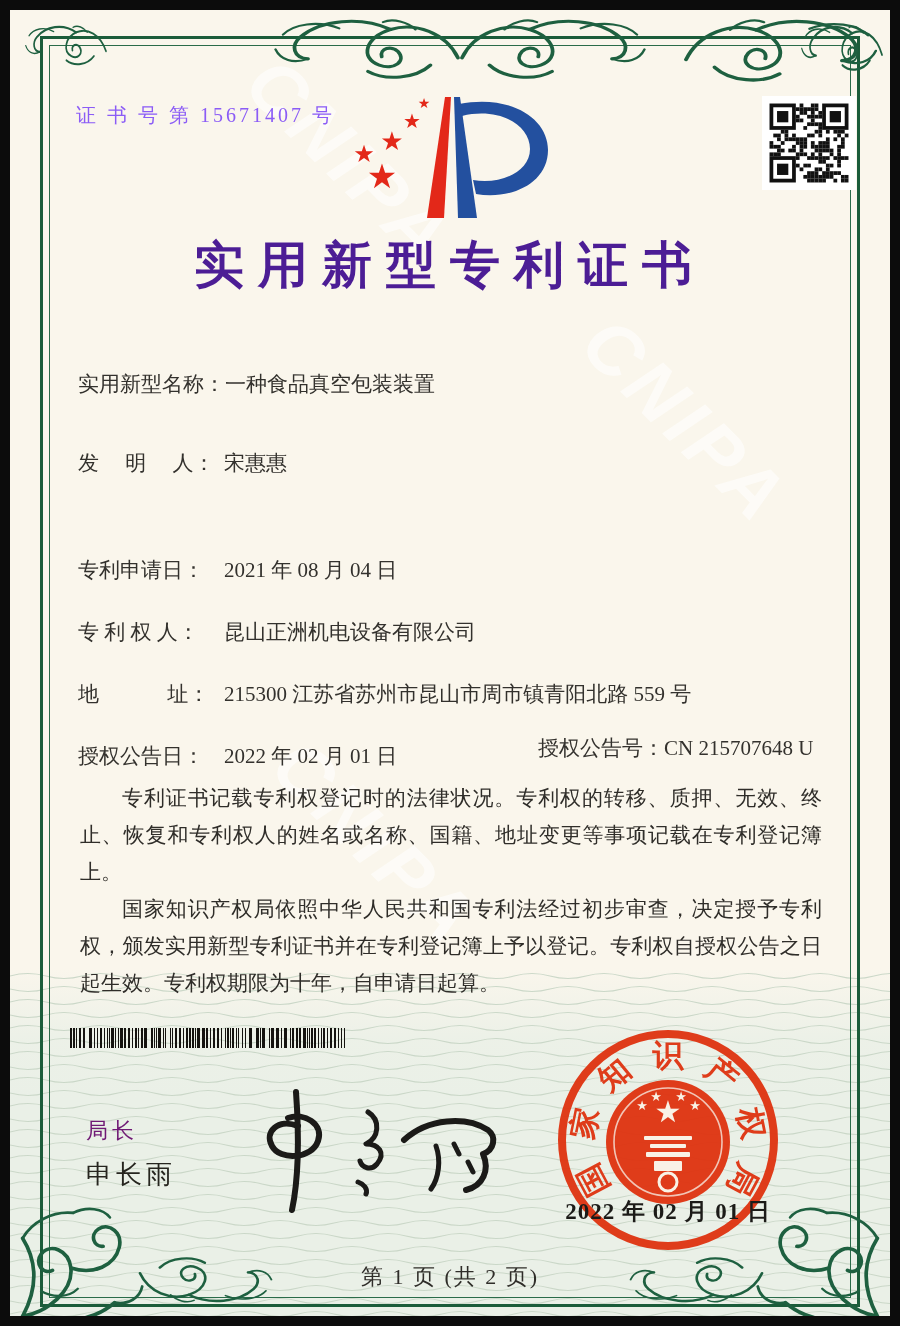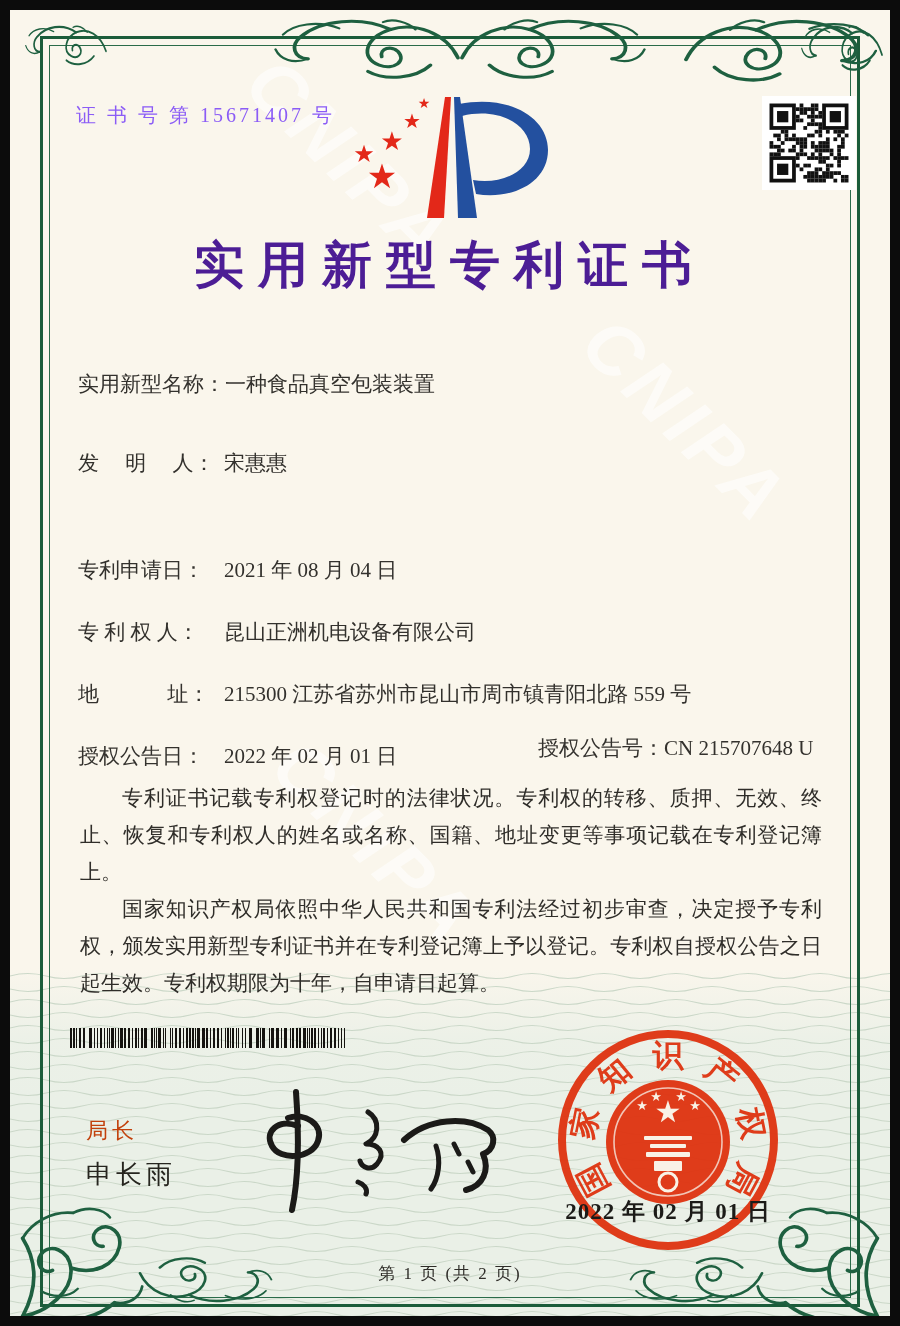--- a/index.html
+++ b/index.html
@@ -31,29 +31,29 @@
 
   .row{position:absolute;left:68px;right:60px;font-size:21px;white-space:nowrap;color:#33312d;}
   .row .lab{display:inline-block;min-width:146px;margin-top:8px;}
   .grant2{position:absolute;left:460px;top:0;}
 
   .body-text{position:absolute;left:70px;right:68px;top:770px;font-size:21px;line-height:37px;
              text-align:justify;color:#2f2d29;}
   .body-text p{margin:0;text-indent:2em;}
 
   .barcode{position:absolute;left:60px;top:1018px;width:278px;height:20px;}
-  .signer-title{position:absolute;left:76px;top:1106px;font-size:22px;letter-spacing:4px;color:#c2410c;}
+  .signer-title{position:absolute;left:76px;top:1106px;font-size:22px;letter-spacing:4px;color:#701a75;}
   .signer-name{position:absolute;left:76px;top:1147px;font-size:26px;letter-spacing:4px;color:#26251f;font-family:Liberation Serif, serif;}
   .signature{position:absolute;left:228px;top:1076px;width:266px;height:130px;}
 
   .seal{position:absolute;left:535px;top:1004px;width:246px;height:256px;z-index:4;opacity:.95;}
   .seal-date{position:absolute;left:535px;top:1186px;width:246px;z-index:5;text-align:center;
              font-size:23px;font-weight:bold;color:#1c1b18;letter-spacing:1px;}
 
-  .page-footer{position:absolute;left:0;right:0;top:1252px;text-align:center;font-size:17px;
+  .page-footer{position:absolute;left:0;right:0;top:1252px;text-align:center;font-size:22px;
                letter-spacing:2px;color:#2f2d29;z-index:3;}
 </style>
 </head>
 <body>
 
 <div class="frame">
   <div class="page">
 
     <div class="waveband">
       <svg id="waves" width="880" height="350">

